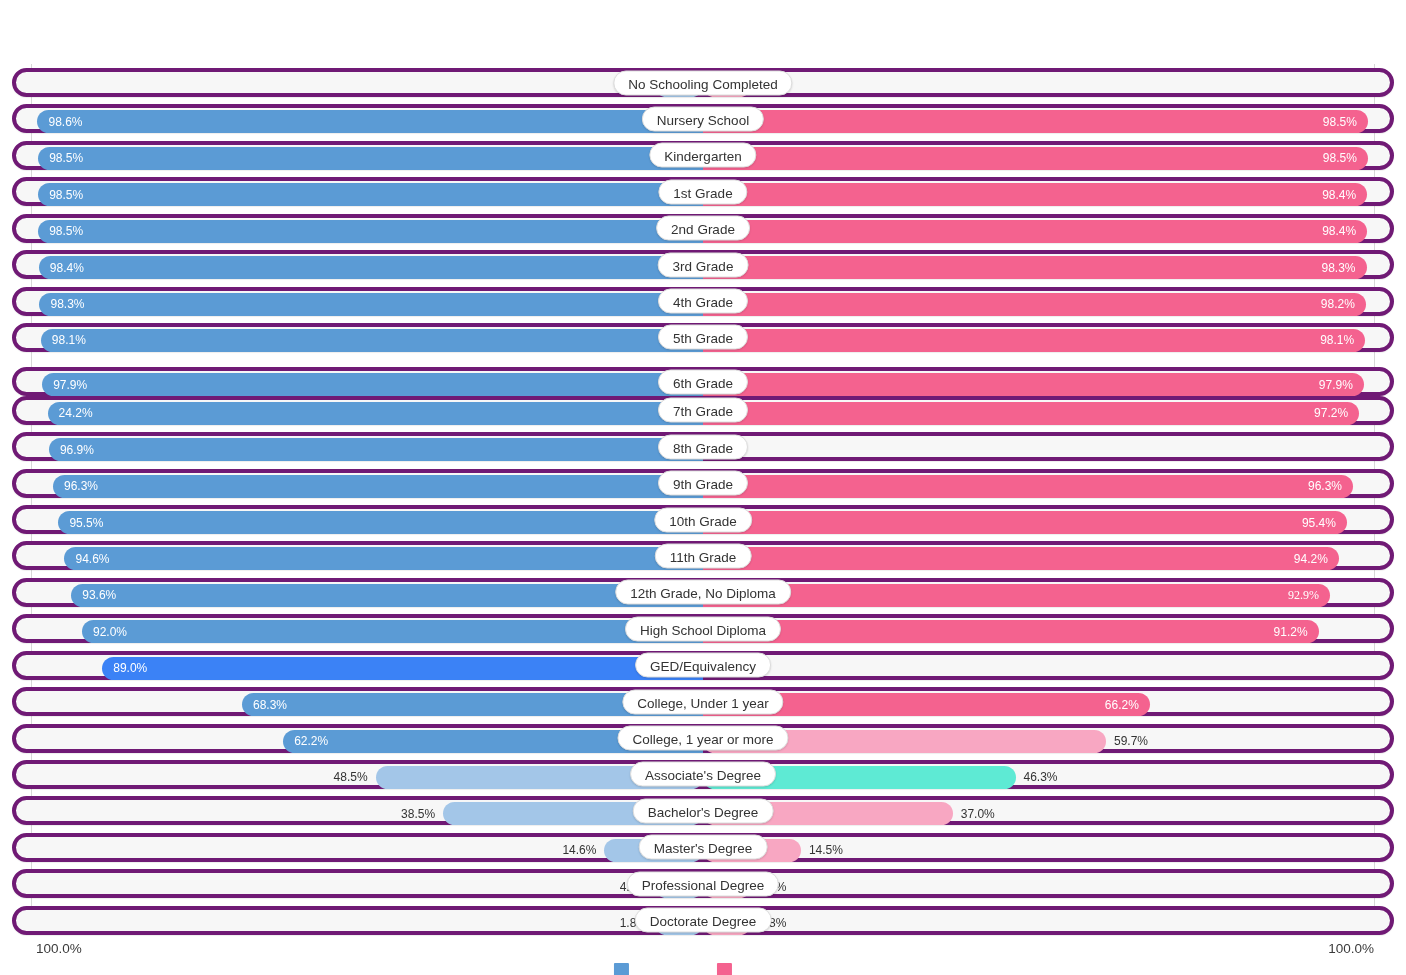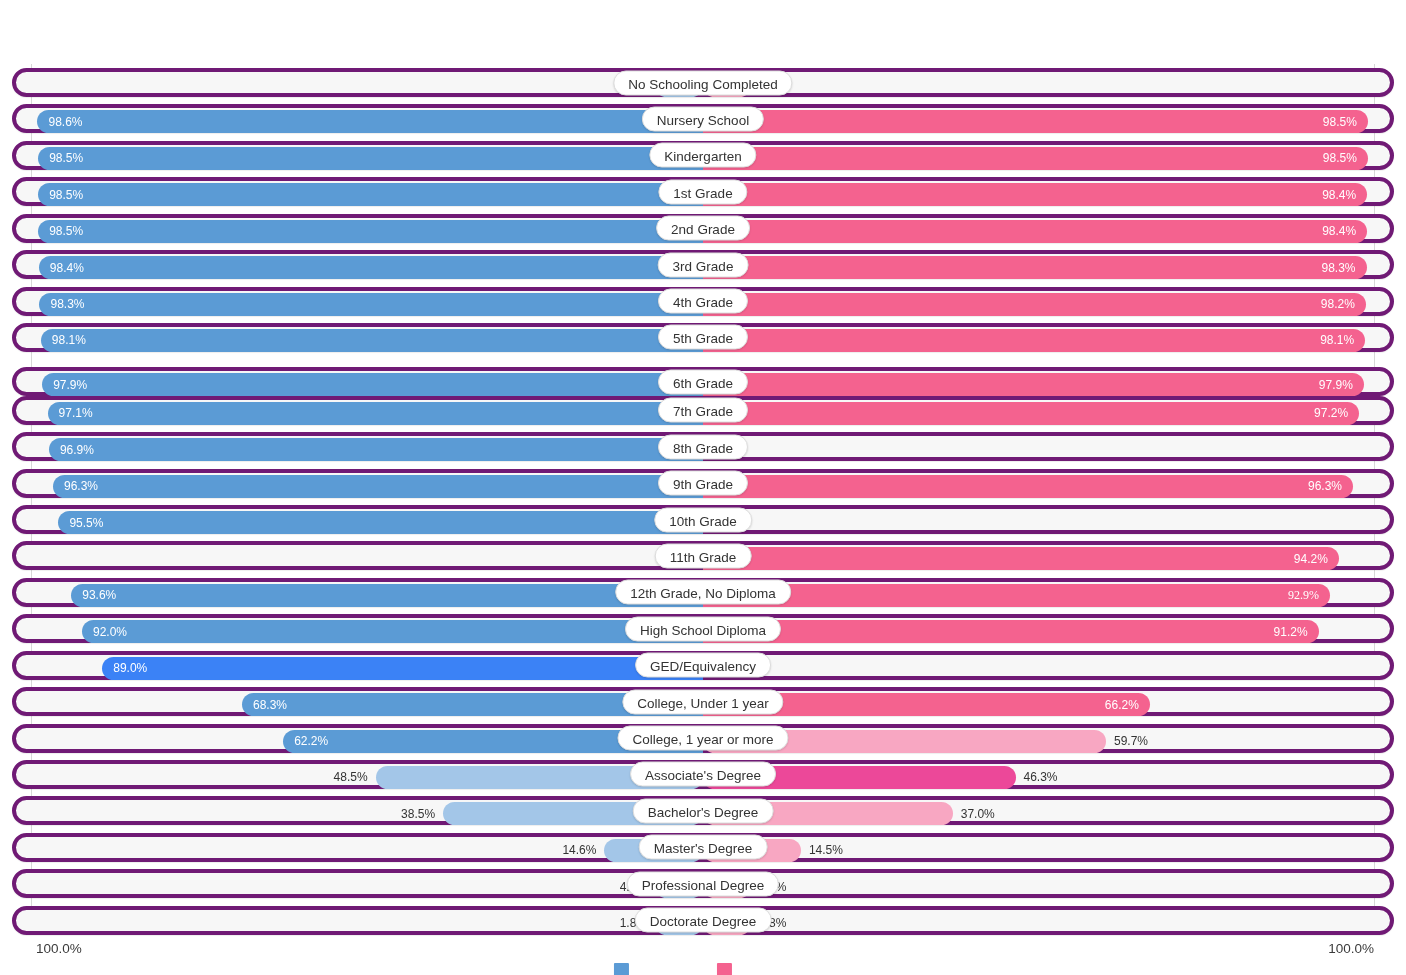--- a/index.html
+++ b/index.html
@@ -213,21 +213,21 @@
           </div>
           <div class="bar bar-right" style="width: 660.825px; background: rgb(244, 98, 143);">
             <span class="bar-val in-right">97.9%</span>
           </div>
           <div class="pill">6th Grade</div>
         </div>
       </div>
       <div class="row" style="top: 333.78px;">
         <div class="row-inner">
           <div class="bar bar-left" style="width: 655.425px; background: rgb(91, 155, 213);">
-            <span class="bar-val in-left">97.1%</span>
+            <span class="bar-val in-left">24.2%</span>
           </div>
           <div class="bar bar-right" style="width: 656.1px; background: rgb(244, 98, 143);">
             <span class="bar-val in-right">97.2%</span>
           </div>
           <div class="pill">7th Grade</div>
         </div>
       </div>
       <div class="row" style="top: 370.2px;">
         <div class="row-inner">
           <div class="bar bar-left" style="width: 654.075px; background: rgb(91, 155, 213);">
@@ -245,25 +245,31 @@
             <span class="bar-val in-right">96.3%</span>
           </div>
           <div class="pill">9th Grade</div>
         </div>
       </div>
       <div class="row" style="top: 443.04px;">
         <div class="row-inner">
           <div class="bar bar-left" style="width: 644.625px; background: rgb(91, 155, 213);">
             <span class="bar-val in-left">95.5%</span>
           </div>
+          <div class="bar bar-right" style="width: 643.95px; background: rgb(244, 98, 143);">
+            <span class="bar-val in-right">95.4%</span>
+          </div>
           <div class="pill">10th Grade</div>
         </div>
       </div>
       <div class="row" style="top: 479.46px;">
         <div class="row-inner">
+          <div class="bar bar-left" style="width: 638.55px; background: rgb(91, 155, 213);">
+            <span class="bar-val in-left">94.6%</span>
+          </div>
           <div class="bar bar-right" style="width: 635.85px; background: rgb(244, 98, 143);">
             <span class="bar-val in-right">94.2%</span>
           </div>
           <div class="pill">11th Grade</div>
         </div>
       </div>
       <div class="row" style="top: 515.88px;">
         <div class="row-inner">
           <div class="bar bar-left" style="width: 631.8px; background: rgb(91, 155, 213);">
             <span class="bar-val in-left">93.6%</span>
@@ -313,21 +319,21 @@
             <span class="bar-val out-right">59.7%</span>
           </div>
           <div class="pill">College, 1 year or more</div>
         </div>
       </div>
       <div class="row" style="top: 697.98px;">
         <div class="row-inner">
           <div class="bar bar-left rounded-l" style="width: 327.375px; background: rgb(163, 198, 232);">
             <span class="bar-val out-left">48.5%</span>
           </div>
-          <div class="bar bar-right rounded-r" style="width: 312.525px; background: #ec4899;">
+          <div class="bar bar-right rounded-r" style="width: 312.525px; background: #5eead4;">
             <span class="bar-val out-right">46.3%</span>
           </div>
           <div class="pill">Associate's Degree</div>
         </div>
       </div>
       <div class="row" style="top: 734.4px;">
         <div class="row-inner">
           <div class="bar bar-left rounded-l" style="width: 259.875px; background: rgb(163, 198, 232);">
             <span class="bar-val out-left">38.5%</span>
           </div>

